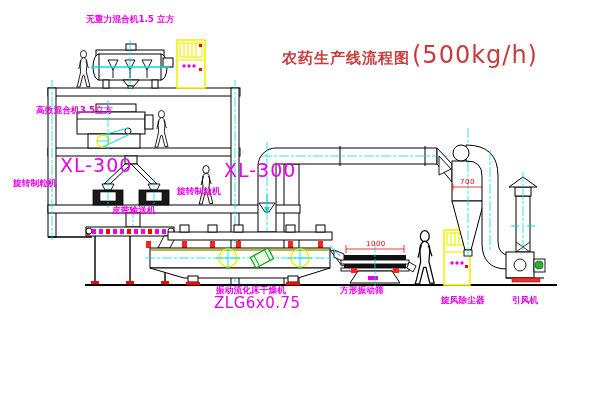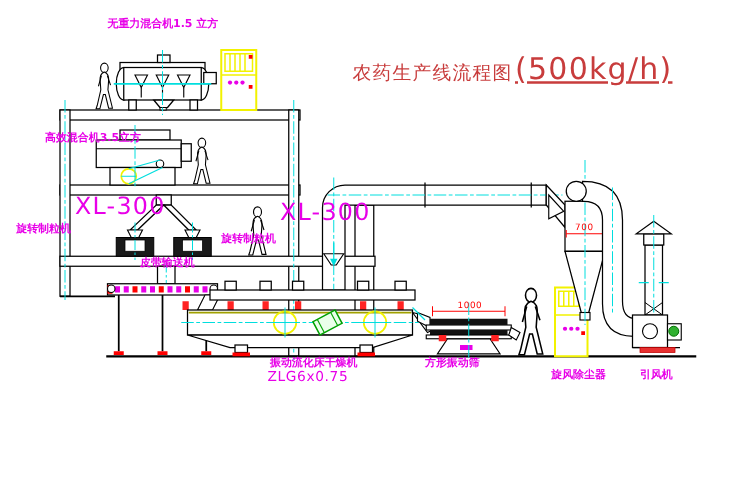--- a/index.html
+++ b/index.html
@@ -1,26 +1,26 @@
 <!DOCTYPE html>
 <html><head>
 <meta charset="utf-8">
 <style>
   html,body{margin:0;padding:0;background:#fff;}
   #stage{position:relative;width:600px;height:403px;background:#fff;overflow:hidden;
          font-family:"DejaVu Sans",sans-serif;}
   #drawing{position:absolute;left:0;top:0;}
   .lbl{position:absolute;white-space:nowrap;line-height:1;z-index:5;}
   .mag-s{font-size:9.5px;font-weight:bold;color:#e800e8;transform:scale(.92);transform-origin:left top;}
-  .mag-m{font-size:11px;color:#e800e8;letter-spacing:.5px;}
+  .mag-m{font-size:15px;color:#e800e8;letter-spacing:.5px;}
   .mag-l{font-size:19px;color:#e800e8;letter-spacing:1px;margin-left:48px;}
   .red-dim{font-size:7px;color:#f00;letter-spacing:.5px;}
   #title{position:absolute;left:282px;top:41px;display:flex;align-items:center;z-index:5;color:#c83c3c;}
-  #title .cn{font-size:15px;font-weight:normal;letter-spacing:1px;padding-top:6px;}
-  #title .cap{font-size:24px;font-weight:normal;letter-spacing:1px;margin-left:2px;text-decoration:underline;}
+  #title .cn{font-size:15px;font-weight:bold;letter-spacing:1px;padding-top:6px;}
+  #title .cap{font-size:24px;font-weight:normal;letter-spacing:1px;margin-left:2px;}
 </style>
 </head>
 <body>
 
 <div id="stage">
 
 <svg id="drawing" width="600" height="403" viewBox="0 0 600 403">
   <defs>
     <g id="person-shape">
       <ellipse cx="10" cy="4.5" rx="3.2" ry="4" fill="#fff" stroke="#000" stroke-width="0.9"></ellipse>

